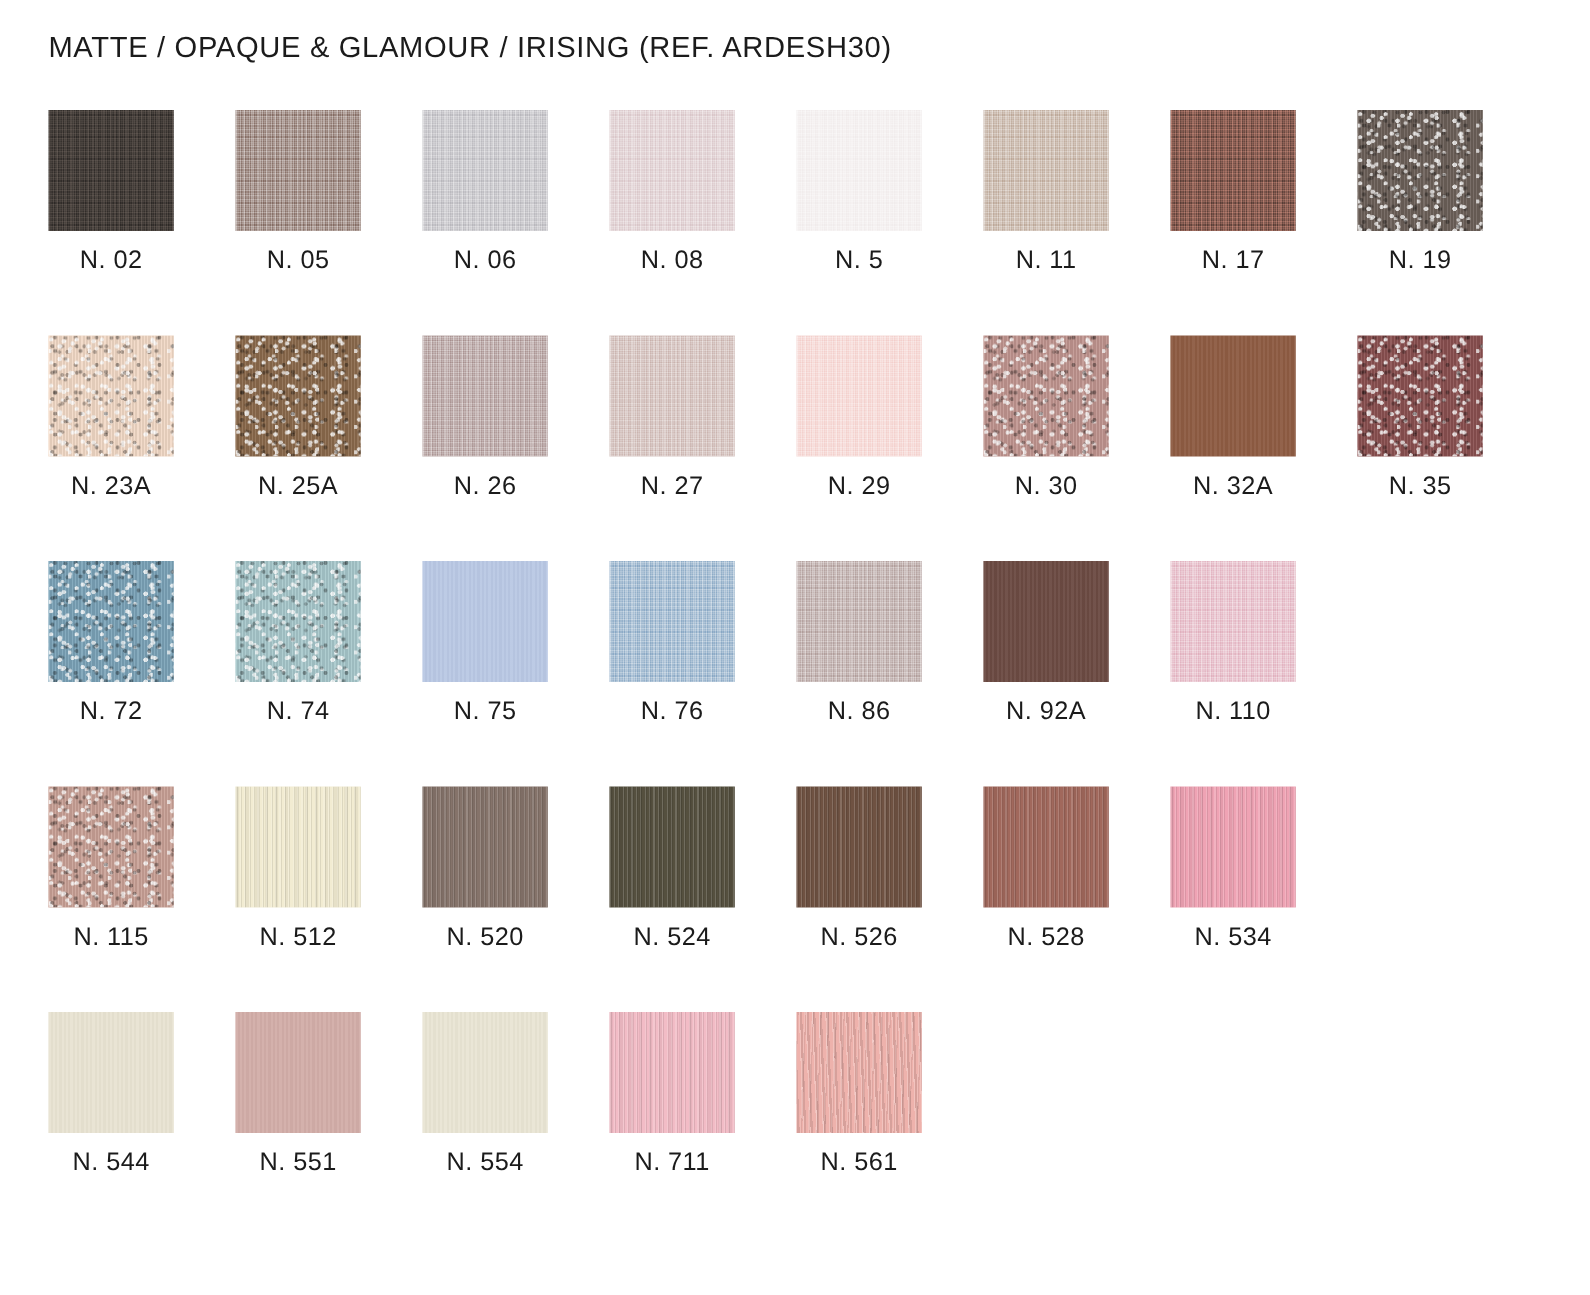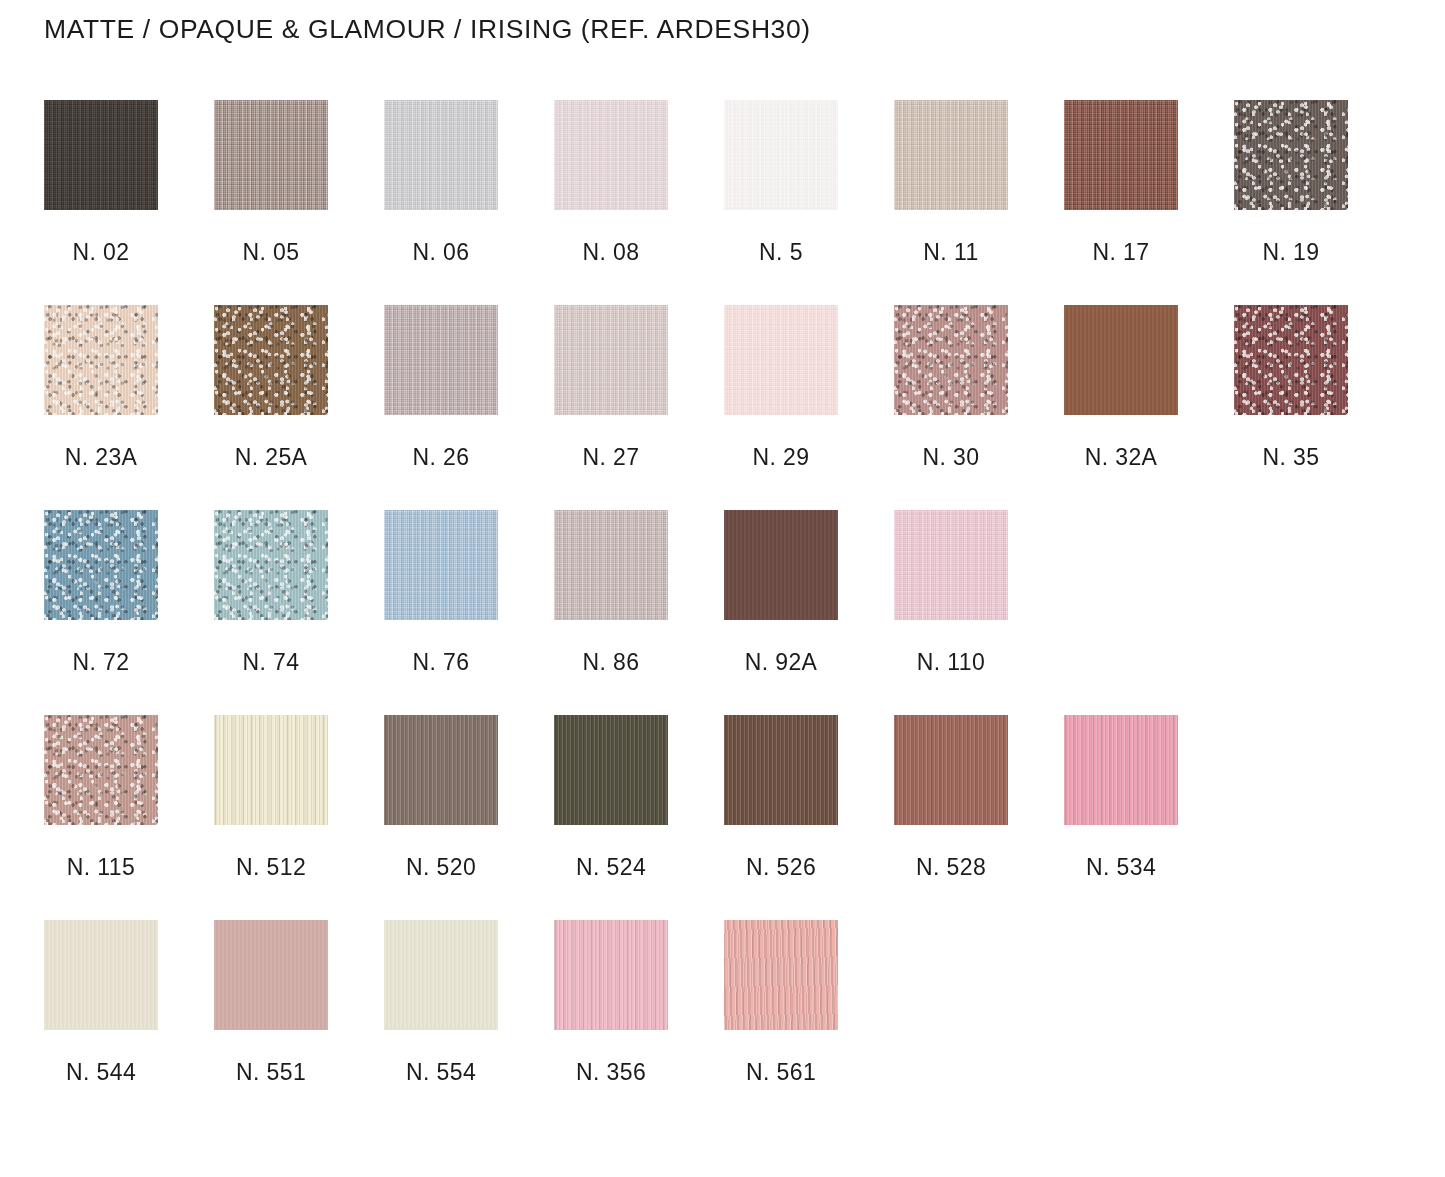--- a/index.html
+++ b/index.html
@@ -7,21 +7,21 @@
     width:1445px;height:1177px;
     background:#ffffff;
     font-family:"Liberation Sans", sans-serif;
     -webkit-font-smoothing:antialiased;
     overflow:hidden;
   }
   #page{position:relative;width:1445px;height:1177px;background:#fff;}
 
   .page-title{
     position:absolute;
-    left:44px; top:14px;
+    left:44px; top:28px;
     font-size:26.5px;
     letter-spacing:0.6px;
     color:#1b1b1b;
     font-weight:400;
     white-space:nowrap;
   }
 
   .grid{
     position:absolute;
     left:44px; top:100px;
@@ -111,21 +111,21 @@
       repeating-linear-gradient(90deg, rgba(255,255,255,.05) 0 2px, rgba(0,0,0,.025) 2px 4px);
   }
   
   .tex-crepe{
     background-image:
       repeating-linear-gradient(88deg, rgba(255,255,255,.22) 0 1px, rgba(0,0,0,.10) 1px 3px, transparent 3px 6px),
       repeating-linear-gradient(92deg, rgba(255,255,255,.14) 0 1px, rgba(0,0,0,.07) 1px 2px, transparent 2px 7px);
   }
 
   .swatch-label{
-    margin-top:29px;
+    margin-top:13px;
     width:114px;
     text-align:center;
     font-size:23px;
     letter-spacing:0.4px;
     color:#1b1b1b;
     font-weight:400;
     white-space:nowrap;
   }
 </style>
 </head>
@@ -243,20 +243,26 @@
           </div>
           <div class="swatch-label">N. 72</div>
         </div>
         <div class="cell">
           <div class="swatch" style="background-color: rgb(168, 200, 204);">
             <div class="tex tex-glitter"></div>
           </div>
           <div class="swatch-label">N. 74</div>
         </div>
         <div class="cell">
+          <div class="swatch" style="background-color: rgb(185, 200, 228);">
+            <div class="tex tex-smooth"></div>
+          </div>
+          <div class="swatch-label">N. 75</div>
+        </div>
+        <div class="cell">
           <div class="swatch" style="background-color: rgb(164, 188, 210);">
             <div class="tex tex-woven"></div>
           </div>
           <div class="swatch-label">N. 76</div>
         </div>
         <div class="cell">
           <div class="swatch" style="background-color: rgb(195, 180, 178);">
             <div class="tex tex-woven"></div>
           </div>
           <div class="swatch-label">N. 86</div>
@@ -334,21 +340,21 @@
         <div class="cell">
           <div class="swatch" style="background-color: rgb(233, 229, 212);">
             <div class="tex tex-smooth"></div>
           </div>
           <div class="swatch-label">N. 554</div>
         </div>
         <div class="cell">
           <div class="swatch" style="background-color: rgb(242, 188, 198);">
             <div class="tex tex-ribbed"></div>
           </div>
-          <div class="swatch-label">N. 356</div>
+          <div class="swatch-label">N. 711</div>
         </div>
         <div class="cell">
           <div class="swatch" style="background-color: rgb(238, 178, 172);">
             <div class="tex tex-crepe"></div>
           </div>
           <div class="swatch-label">N. 561</div>
         </div>
       </div>
     </div>
 

